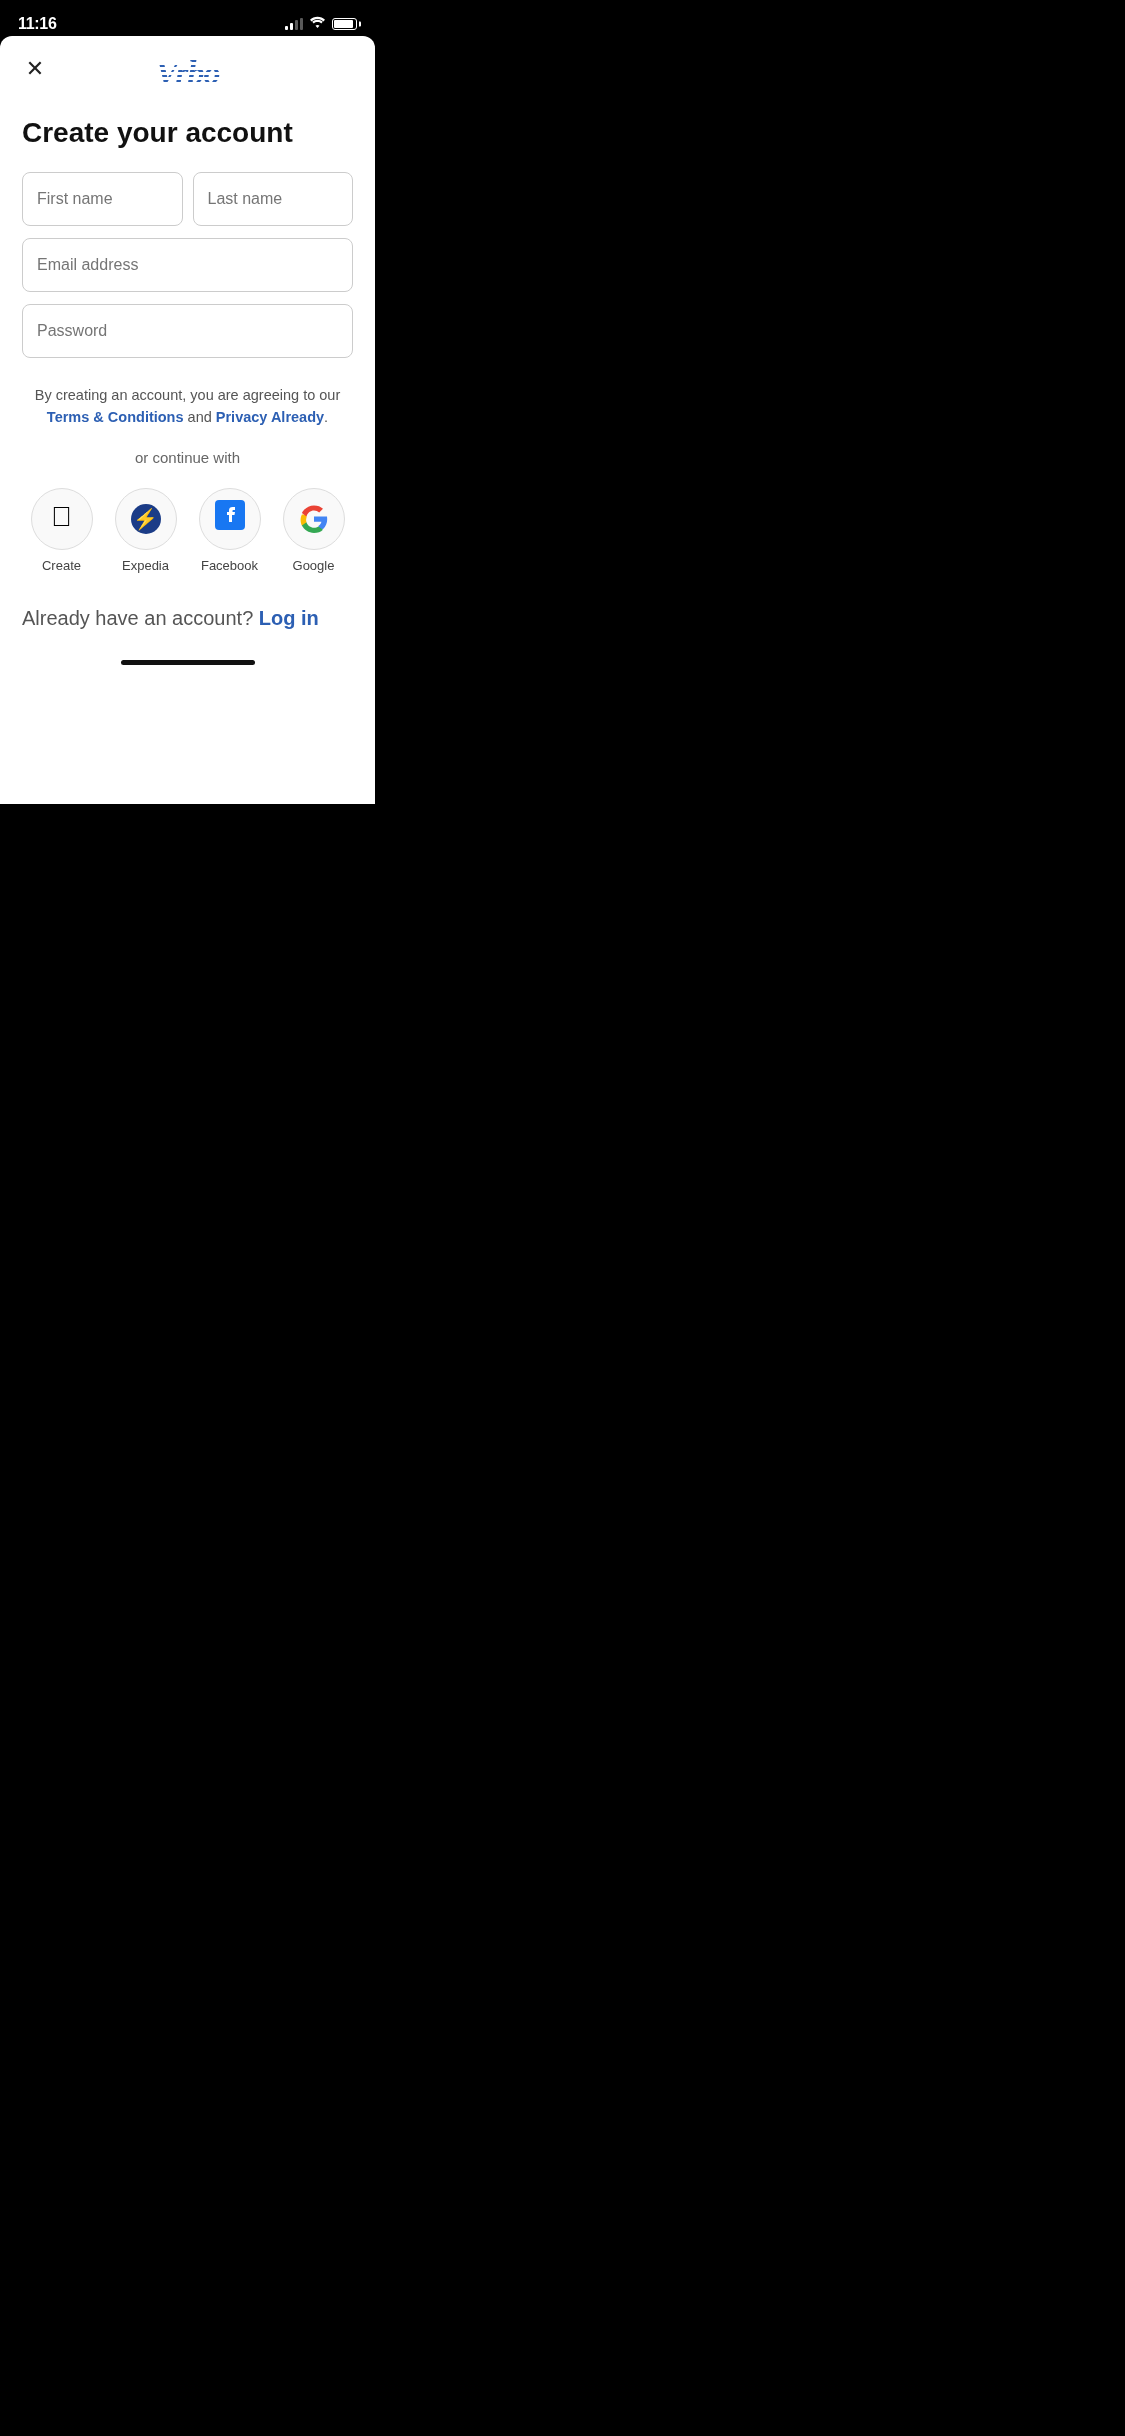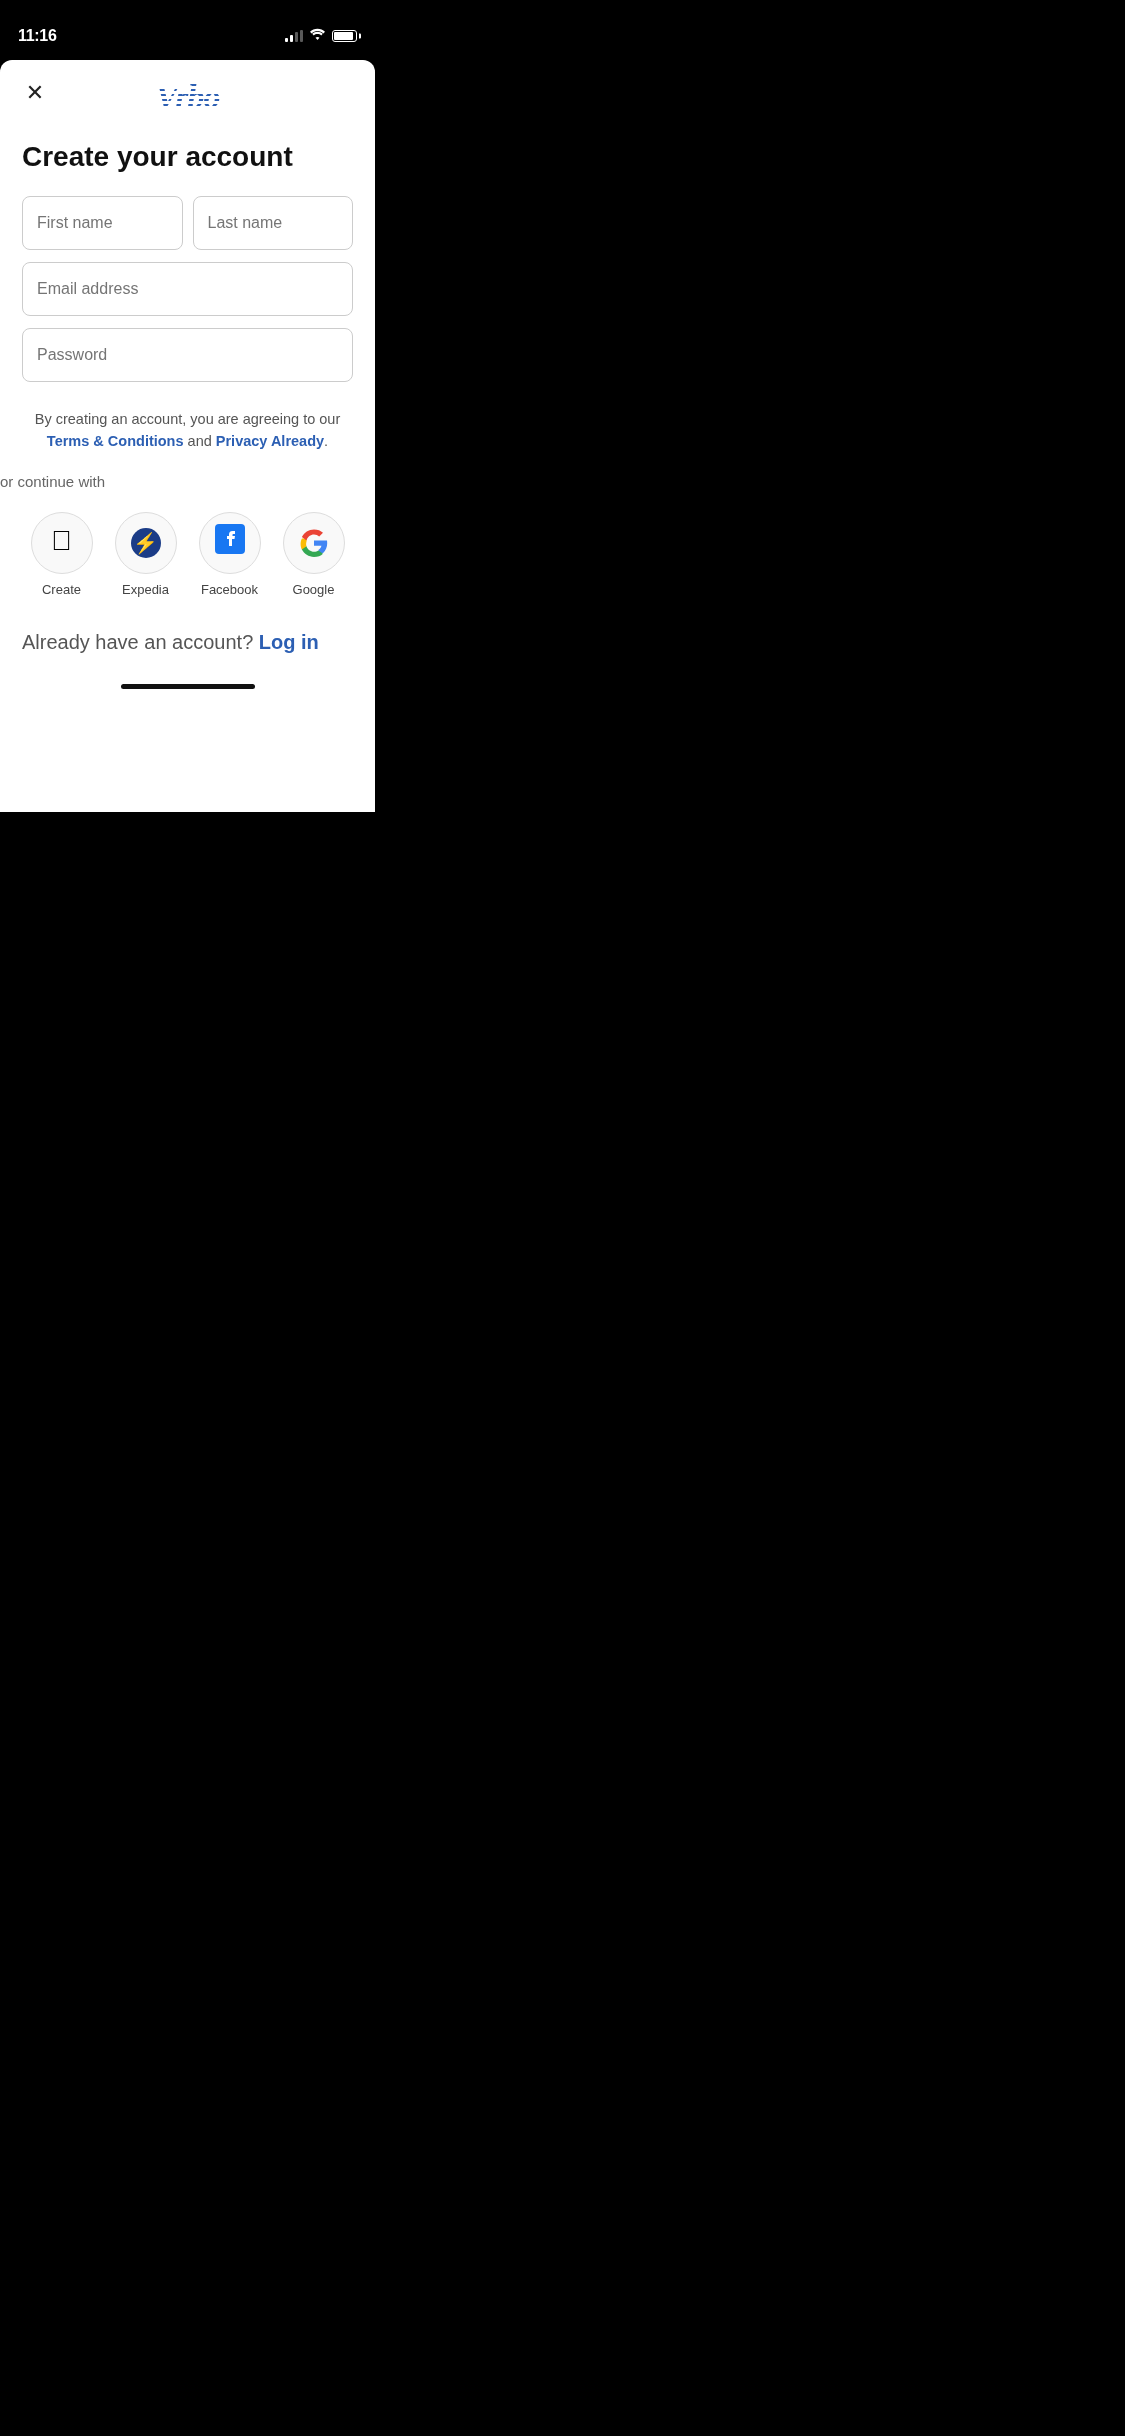--- a/index.html
+++ b/index.html
@@ -10,21 +10,21 @@
       height: 812px;
       background: #000;
       font-family: -apple-system, BlinkMacSystemFont, 'Helvetica Neue', Arial, sans-serif;
       overflow: hidden;
       position: relative;
     }
 
     
     .status-bar {
       width: 100%;
-      height: 60px;
+      height: 36px;
       background: #000;
       display: flex;
       align-items: center;
       justify-content: space-between;
       padding: 12px 18px 0 18px;
     }
     .status-time {
       color: #fff;
       font-size: 16px;
       font-weight: 600;
@@ -190,20 +190,21 @@
       border-radius: 40px;
       color: #fff;
       font-size: 18px;
       font-weight: 600;
       cursor: pointer;
       font-family: inherit;
     }
 
     
     .or-continue {
+      text-align: center;
       color: #666;
       font-size: 15px;
       margin-bottom: 22px;
     }
 
     
     .social-row {
       display: flex;
       justify-content: center;
       gap: 22px;

